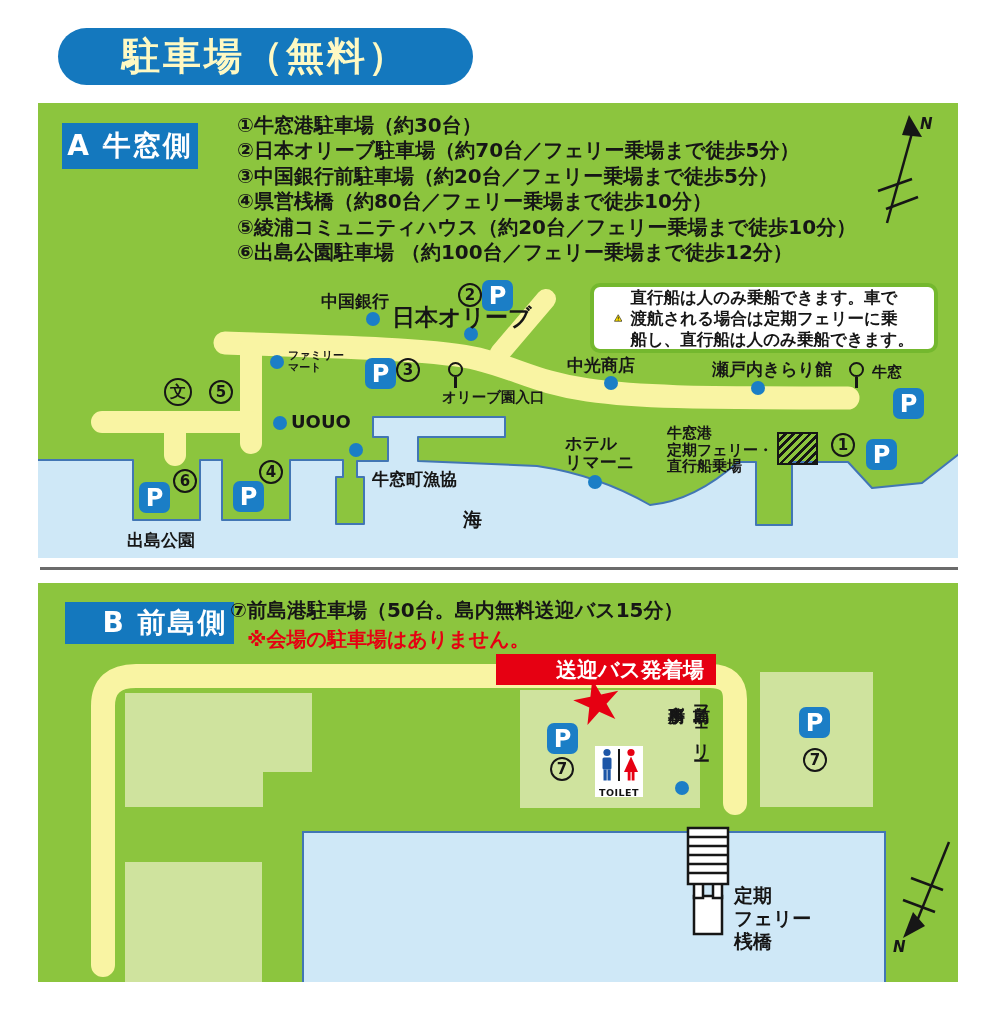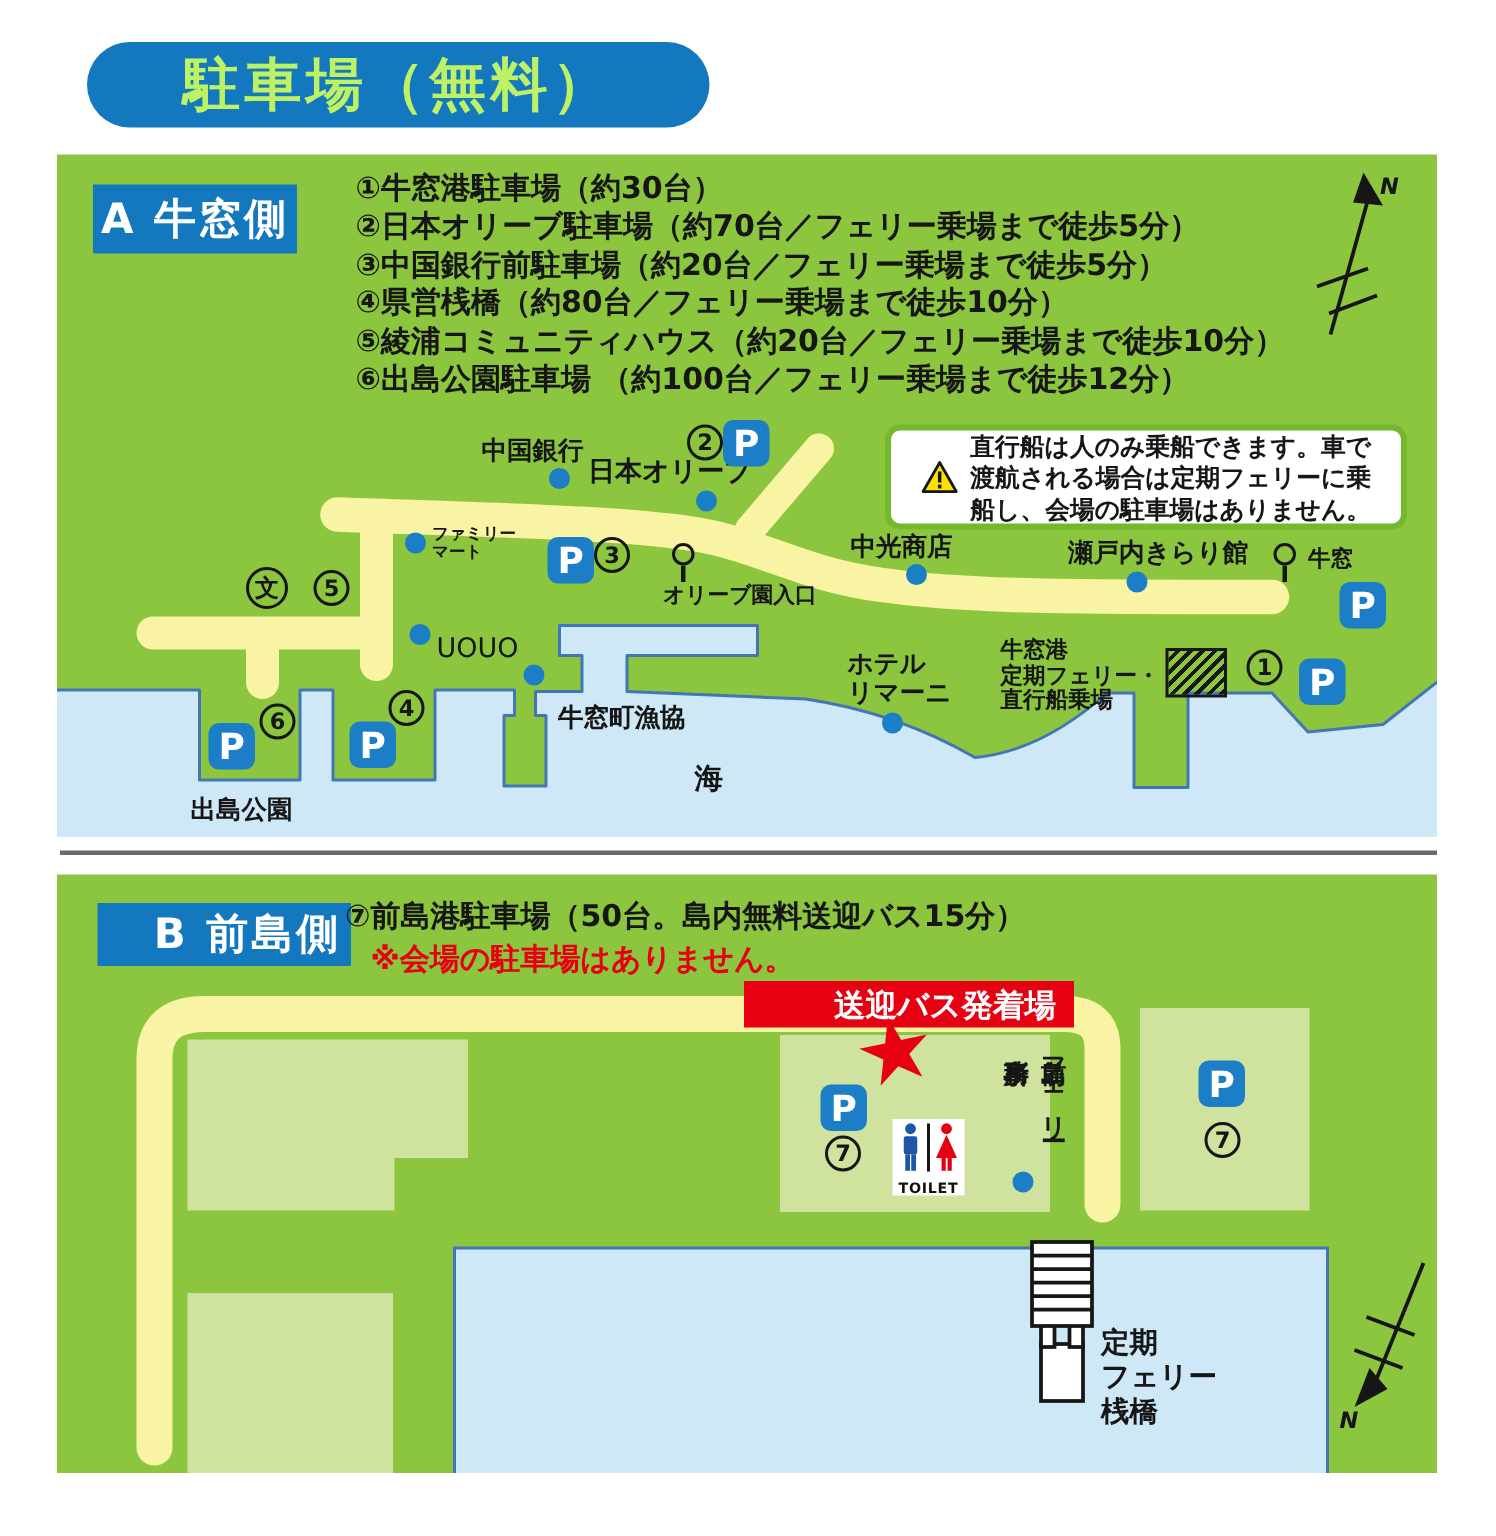--- a/index.html
+++ b/index.html
@@ -1,21 +1,21 @@
 <!DOCTYPE html>
 <html><head>
 <meta charset="utf-8">
 <style>
   html,body{margin:0;padding:0;background:#fff;}
   #stage{position:relative;width:997px;height:1024px;background:#fff;overflow:hidden;
          font-family:"DejaVu Sans","Liberation Sans",sans-serif;color:#161616;}
   .abs{position:absolute;}
   
   .title-pill{left:58px;top:28px;width:415px;height:57px;background:#1478be;border-radius:29px;
-    color:#bef264;font-size:38px;font-weight:bold;display:flex;align-items:center;justify-content:center;letter-spacing:3px;}
+    color:#fef9c3;font-size:38px;font-weight:bold;display:flex;align-items:center;justify-content:center;letter-spacing:3px;}
   
   .mapbox{left:38px;width:920px;background:#8cc53e;overflow:hidden;}
   .mapbox svg.base{position:absolute;left:0;top:0;}
   
   .sec-label{background:#1478be;color:#fff;font-weight:bold;font-size:28px;
     display:flex;align-items:center;justify-content:center;letter-spacing:2px;}
   
   .list-a{line-height:25.4px;font-size:20px;font-weight:600;white-space:nowrap;}
   .list-line{font-size:20px;font-weight:600;white-space:nowrap;}
   .note-red{font-size:20px;font-weight:700;color:#e60012;white-space:nowrap;}
@@ -92,42 +92,42 @@
 
     <div class="warnbox" style="left:552px;top:180px;width:348px;height:70px;">
       <svg width="54" height="50" viewBox="0 0 54 50">
         <polygon points="27,4 51,46 3,46" fill="#ffe100" stroke="#161616" stroke-width="4" stroke-linejoin="round"></polygon>
         <rect x="24.5" y="17" width="5" height="16" fill="#161616"></rect>
         <rect x="24.5" y="36" width="5" height="5.5" fill="#161616"></rect>
       </svg>
       <div class="warn-text">
         <div>直行船は人のみ乗船できます。車で</div>
         <div>渡航される場合は定期フェリーに乗</div>
-        <div>船し、会場の駐車場はありません。</div>
+        <div>船し、直行船は人のみ乗船できます。</div>
       </div>
     </div>
 
     <div class="dot" style="left:328px;top:209px;"></div>
     <div class="dot" style="left:426px;top:224px;"></div>
     <div class="dot" style="left:232px;top:252px;"></div>
     <div class="dot" style="left:566px;top:273px;"></div>
     <div class="dot" style="left:713px;top:278px;"></div>
     <div class="dot" style="left:235px;top:313px;"></div>
     <div class="dot" style="left:311px;top:340px;"></div>
     <div class="dot" style="left:550px;top:372px;"></div>
 
     <div class="map-label" style="left:283px;top:189px;font-size:17px;">中国銀行</div>
-    <div class="map-label" style="left:354px;top:202px;font-size:18px;">日本オリーブ</div>
+    <div class="map-label" style="left:354px;top:202px;font-size:23px;">日本オリーブ</div>
     <div class="map-label" style="left:250px;top:247px;font-size:11px;">ファミリー
 マート</div>
     <div class="map-label" style="left:404px;top:286px;font-size:14.5px;">オリーブ園入口</div>
     <div class="map-label" style="left:529px;top:253px;font-size:17px;">中光商店</div>
     <div class="map-label" style="left:674px;top:257px;font-size:17px;">瀬戸内きらり館</div>
     <div class="map-label" style="left:834px;top:261px;font-size:15px;">牛窓</div>
-    <div class="map-label" style="left:253px;top:320px;font-size:18px;font-weight:400;">UOUO</div>
+    <div class="map-label" style="left:253px;top:309px;font-size:18px;font-weight:700;">UOUO</div>
     <div class="map-label" style="left:334px;top:367px;font-size:17px;">牛窓町漁協</div>
     <div class="map-label" style="left:527px;top:331px;font-size:17px;">ホテル
 リマーニ</div>
     <div class="map-label" style="left:629px;top:322px;font-size:15px;line-height:16.5px;">牛窓港
 定期フェリー・
 直行船乗場</div>
     <div class="map-label" style="left:89px;top:428px;font-size:17px;">出島公園</div>
     <div class="map-label" style="left:425px;top:406px;font-size:19px;">海</div>
 
     <div class="busstop" style="left:410px;top:259px;">

